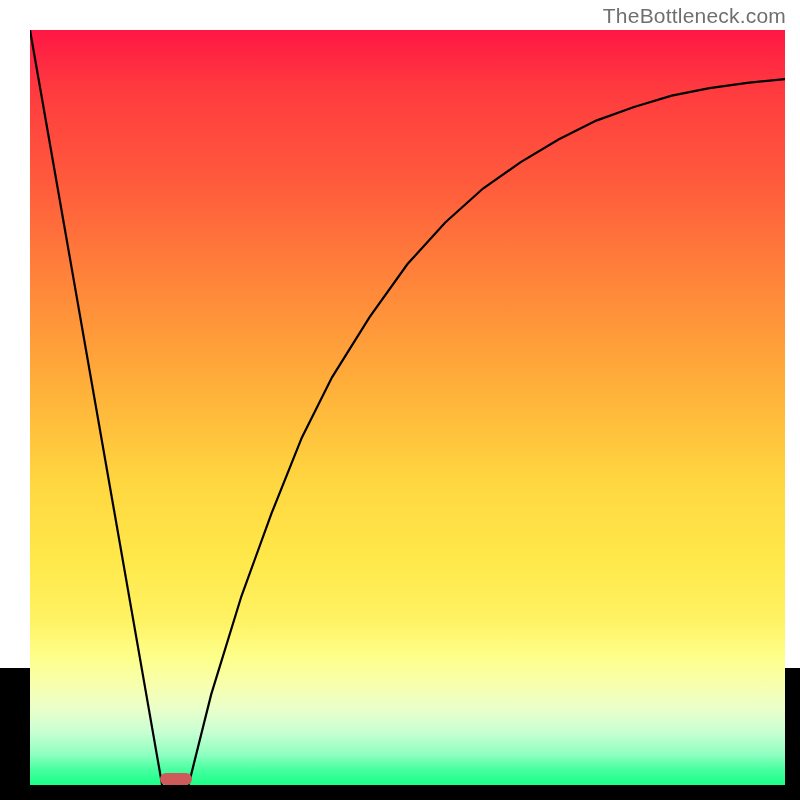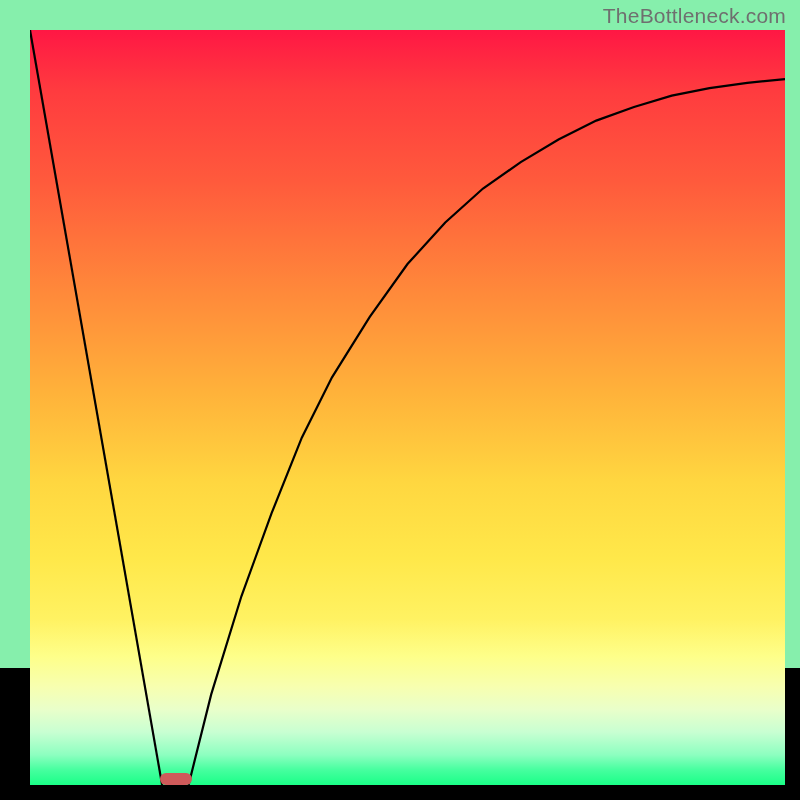--- a/index.html
+++ b/index.html
@@ -10,21 +10,21 @@
     overflow: hidden;
     background: #000;
     font-family: Arial, Helvetica, sans-serif;
   }
   .frame {
     position: absolute;
     left: 0;
     top: 0;
     width: 800px;
     height: 668px;
-    background: #86efac;
+    background: #ffffff;
   }
   .plot-area {
     position: absolute;
     
     left: 30px;
     top: 30px;
     width: 755px;
     height: 755px;
     
     background: linear-gradient(to bottom,

